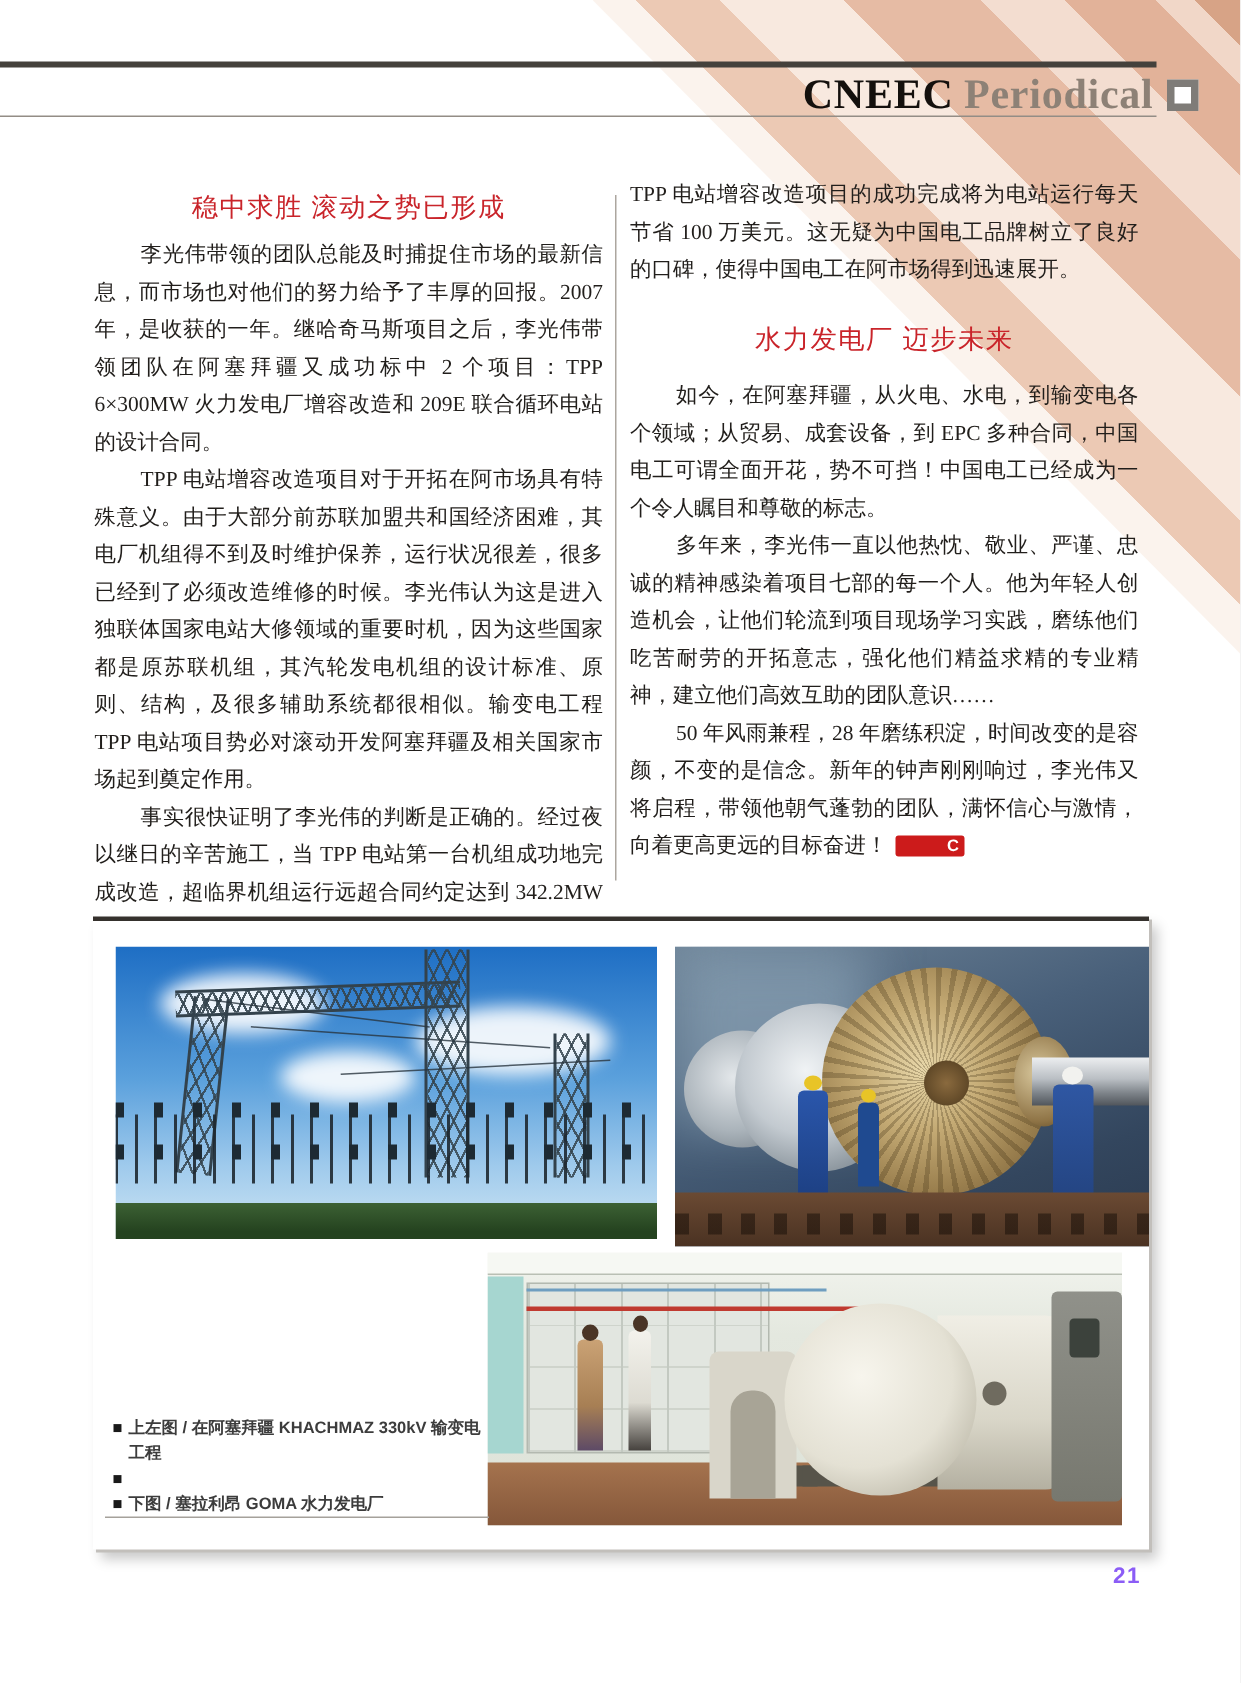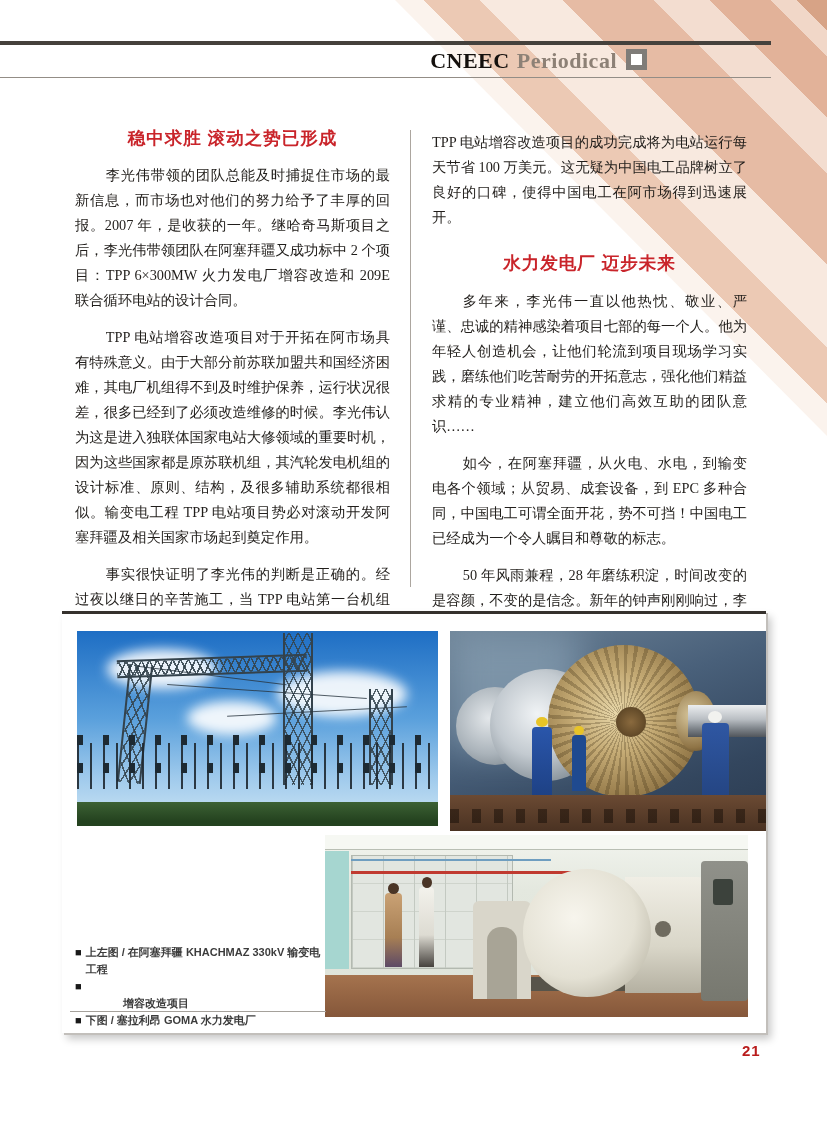--- a/index.html
+++ b/index.html
@@ -16,34 +16,34 @@
       #f8e9df 60%, #f8e9df 69.5%,
       #e6bba4 69.5%, #e6bba4 80%,
       #f3ddd0 80%, #f3ddd0 86.5%,
       #e2b299 86.5%, #e2b299 93.5%,
       #f1d7c8 93.5%, #f1d7c8 96.5%,
       #d7a386 96.5%);}
 
   
   .rule-thick{position:absolute;left:0;top:41px;width:771px;height:4px;background:#45413c;}
   .rule-thin{position:absolute;left:0;top:77px;width:771px;height:1px;background:#938d86;}
-  .masthead{position:absolute;left:0;top:48px;width:599px;text-align:right;
-    font-family:"Liberation Serif", serif;font-weight:bold;font-size:22px;letter-spacing:.5px;padding-left:48px;}
+  .masthead{position:absolute;left:0;top:48px;width:799px;text-align:right;
+    font-family:"Liberation Serif", serif;font-weight:bold;font-size:28px;letter-spacing:.5px;}
   .masthead .brand{color:#14100d;}
   .masthead .suffix{color:#8d8176;margin-left:7px;}
   .masthead-box{display:inline-block;width:11px;height:11px;background:#ffffff;
     border:5px solid #7f7c78;margin-left:9px;vertical-align:-2px;}
 
   
   .col{position:absolute;width:339px;font-size:14.3px;line-height:25px;color:#211e1b;}
   .col-left{left:63px;top:126px;}
   .col-right{left:420px;top:118px;}
-  .col p{margin:12px;text-align:justify;text-indent:2.15em;}
+  .col p{margin:0;text-align:justify;text-indent:2.15em;}
   .col p.noindent{text-indent:0;}
-  .sec-heading{font-family:"Liberation Sans", sans-serif;font-weight:bold;font-size:17.5px;
+  .sec-heading{font-family:"Liberation Sans", sans-serif;font-weight:normal;font-size:17.5px;
     color:#c9242a;text-align:center;letter-spacing:1px;margin:0;}
   .col-left .sec-heading{margin-bottom:7px;}
   .col-right .sec-heading{margin-top:21px;margin-bottom:13px;}
   .col-divider{position:absolute;left:410px;top:130px;width:1px;height:457px;background:#aca69f;}
   .end-mark{display:inline-block;background:#cc1b1b;color:#fff;
     font-family:"Liberation Sans", sans-serif;font-weight:bold;font-size:11px;
     height:14px;line-height:14px;padding:0 4px;margin-left:5px;vertical-align:1px;border-radius:2px;}
 
   
   .photo-panel{position:absolute;left:62px;top:611px;width:704px;height:419px;background:#ffffff;
@@ -142,21 +142,21 @@
       font-family:"Liberation Sans", sans-serif;font-size:11px;font-weight:bold;
       color:#3c3c3c;line-height:17px;}
   .cap-row{display:flex;}
   .cap-bullet{color:#191919;margin-right:4px;flex:0 0 auto;}
   .cap-cont{padding-left:48px;}
   .cap-rule{position:absolute;left:8px;top:397px;width:256px;height:1px;background:#a5a19b;}
 
   
   .page-number{position:absolute;left:742px;top:1042px;
       font-family:"Liberation Sans", sans-serif;font-weight:bold;font-size:15px;
-      letter-spacing:1px;color:#b91c1c;}
+      letter-spacing:1px;color:#8b5cf6;}
 </style>
 </head>
 <body>
 
 <div class="page">
 
   <div class="stripes"></div>
 
   <div class="rule-thick"></div>
   <div class="masthead">
@@ -169,22 +169,22 @@
     <p>李光伟带领的团队总能及时捕捉住市场的最新信息，而市场也对他们的努力给予了丰厚的回报。2007 年，是收获的一年。继哈奇马斯项目之后，李光伟带领团队在阿塞拜疆又成功标中 2 个项目：TPP 6×300MW 火力发电厂增容改造和 209E 联合循环电站的设计合同。</p>
     <p>TPP 电站增容改造项目对于开拓在阿市场具有特殊意义。由于大部分前苏联加盟共和国经济困难，其电厂机组得不到及时维护保养，运行状况很差，很多已经到了必须改造维修的时候。李光伟认为这是进入独联体国家电站大修领域的重要时机，因为这些国家都是原苏联机组，其汽轮发电机组的设计标准、原则、结构，及很多辅助系统都很相似。输变电工程 TPP 电站项目势必对滚动开发阿塞拜疆及相关国家市场起到奠定作用。</p>
     <p>事实很快证明了李光伟的判断是正确的。经过夜以继日的辛苦施工，当 TPP 电站第一台机组成功地完成改造，超临界机组运行远超合同约定达到 342.2MW 时，中国电工受到了当地广泛关注与赞誉。连俄罗斯媒体都报道：</p>
   </div>
 
   <div class="col-divider"></div>
 
   <div class="col col-right">
     <p class="noindent">TPP 电站增容改造项目的成功完成将为电站运行每天节省 100 万美元。这无疑为中国电工品牌树立了良好的口碑，使得中国电工在阿市场得到迅速展开。</p>
     <h2 class="sec-heading">水力发电厂 迈步未来</h2>
+    <p>如今，在阿塞拜疆，从火电、水电，到输变电各个领域；从贸易、成套设备，到 EPC 多种合同，中国电工可谓全面开花，势不可挡！中国电工已经成为一个令人瞩目和尊敬的标志。</p>
     <p>多年来，李光伟一直以他热忱、敬业、严谨、忠诚的精神感染着项目七部的每一个人。他为年轻人创造机会，让他们轮流到项目现场学习实践，磨练他们吃苦耐劳的开拓意志，强化他们精益求精的专业精神，建立他们高效互助的团队意识……</p>
-    <p>如今，在阿塞拜疆，从火电、水电，到输变电各个领域；从贸易、成套设备，到 EPC 多种合同，中国电工可谓全面开花，势不可挡！中国电工已经成为一个令人瞩目和尊敬的标志。</p>
     <p><span>50 年风雨兼程，28 年磨练积淀，时间改变的是容颜，不变的是信念。新年的钟声刚刚响过，李光伟又将启程，带领他朝气蓬勃的团队，满怀信心与激情，向着更高更远的目标奋进！</span><span class="end-mark">C</span></p>
   </div>
 
   <div class="photo-panel">
 
     <div class="photo photo-substation">
       <div class="sky"></div>
       <div class="cloud" style="left:30px;top:18px;width:110px;height:40px;"></div>
       <div class="cloud" style="left:200px;top:40px;width:130px;height:46px;"></div>
       <div class="cloud" style="left:110px;top:70px;width:90px;height:34px;"></div>
@@ -243,21 +243,20 @@
     </div>
 
     <div class="captions">
       <div class="cap-row">
         <span class="cap-bullet">■</span>
         <span>上左图 / 在阿塞拜疆 KHACHMAZ 330kV 输变电工程</span>
       </div>
       <div class="cap-row">
         <span class="cap-bullet">■</span>
       </div>
-      <div class="cap-cont">增容改造项目</div>
       <div class="cap-row">
         <span class="cap-bullet">■</span>
         <span>下图 / 塞拉利昂 GOMA 水力发电厂</span>
       </div>
     </div>
     <div class="cap-rule"></div>
   </div>
 
   <div class="page-number">21</div>
 

